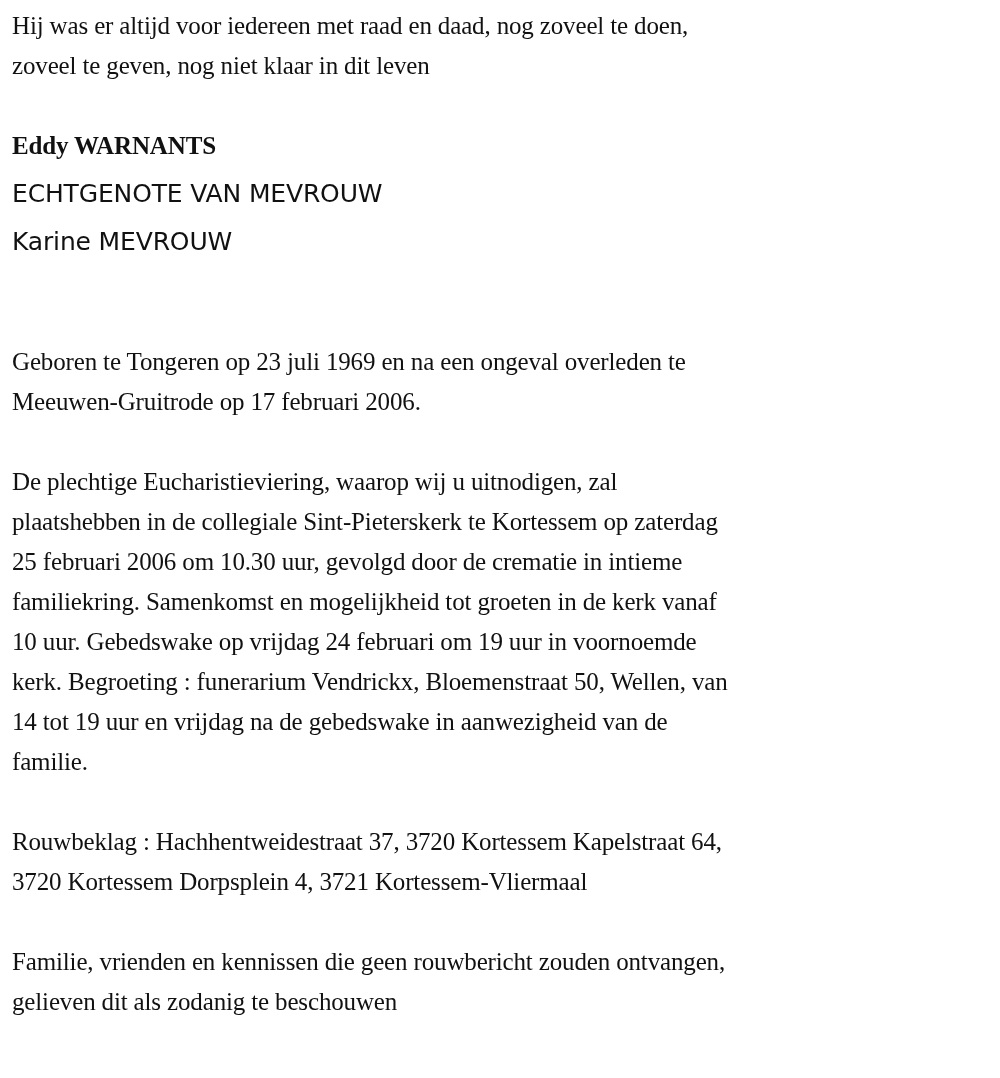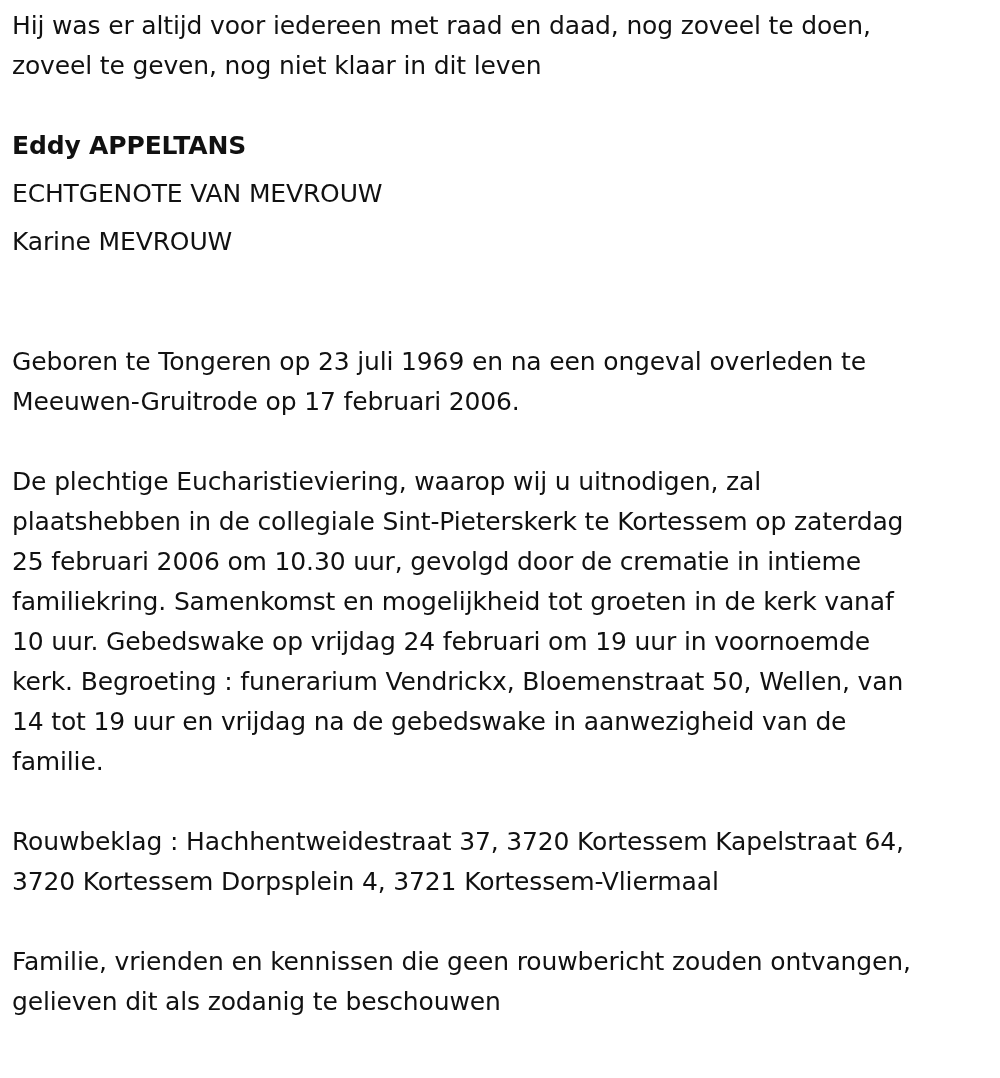--- a/index.html
+++ b/index.html
@@ -22,39 +22,40 @@
       width: 976px;
     }
     .para {
       margin: 0;
       letter-spacing: -0.15px;
       word-spacing: 0px;
     }
     .line {
       display: block;
       white-space: nowrap;
+      font-family: Liberation Serif, serif;
     }
     .gap { height: 40px; }
     .name-line { font-weight: bold; }
     .sub-line { display: block; white-space: nowrap; margin-top: 8px; }
   </style>
 </head>
 <body>
 
 <div class="doc">
 
   <p class="para">
     <span class="line">Hij was er altijd voor iedereen met raad en daad, nog zoveel te doen,</span>
     <span class="line">zoveel te geven, nog niet klaar in dit leven</span>
   </p>
 
   <div class="gap"></div>
 
   <p class="para">
-    <span class="line name-line">Eddy APPELTANS</span>
+    <span class="line name-line">Eddy WARNANTS</span>
     <span class="sub-line">ECHTGENOTE VAN MEVROUW</span>
     <span class="sub-line">Karine MEVROUW</span>
   </p>
 
   <div class="gap" style="height:40px"></div>
 
 
   <div class="gap"></div>
 
   <p class="para">

